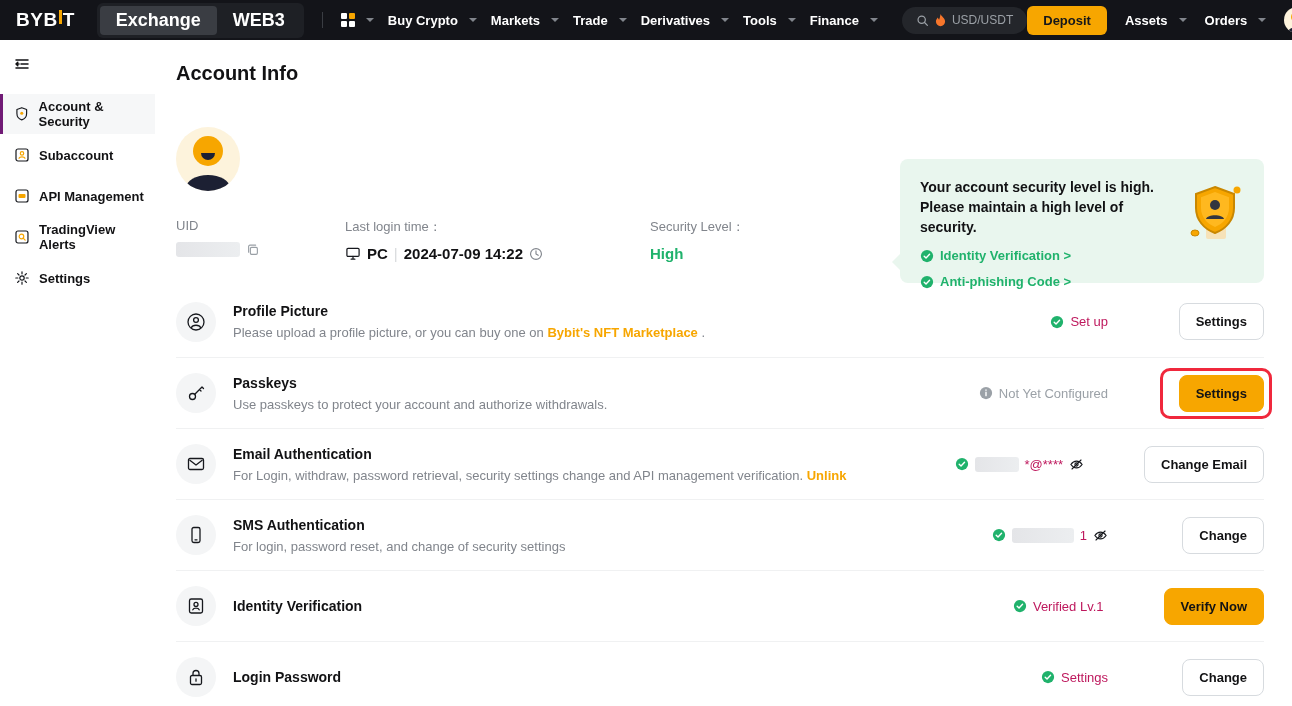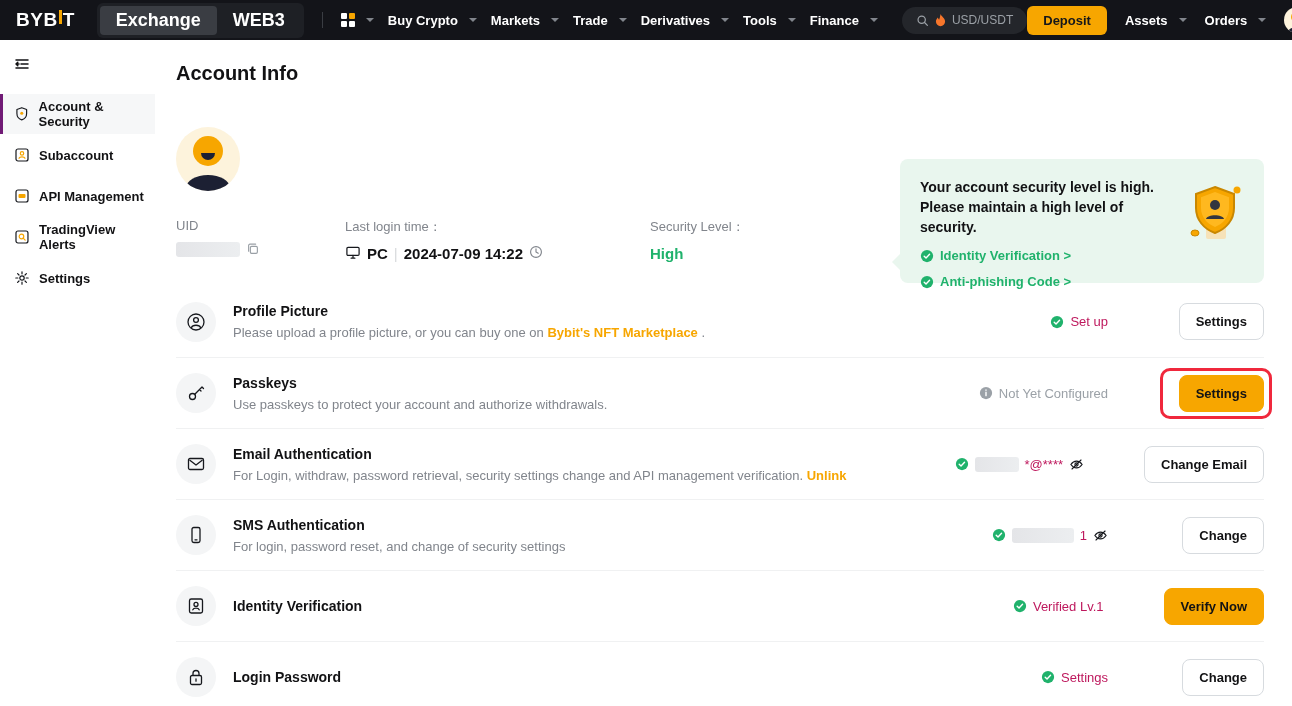--- a/index.html
+++ b/index.html
@@ -58,21 +58,21 @@
   .avatar .body { position:absolute; left:10px; bottom:-10px; width:44px; height:26px; border-radius:50%; background:#1c2033; }
   .name-row { display:flex; align-items:center; gap:10px; margin-top:8px; }
   .blur-block { background:linear-gradient(90deg,#e4e5e8,#eceef0); border-radius:3px; }
   .name-blur { width:76px; height:18px; }
   .verify-badge { margin-top:10px; display:inline-flex; align-items:center; gap:5px;
     background:#e7f7ee; color:#20b26c; font-size:12px; font-weight:600; padding:3px 8px; border-radius:4px; }
   .info-row { display:flex; margin-top:27px;gap:8px; }
   .info-col1 { width:161px; }
   .info-col2 { width:297px; }
   .info-label { font-size:13px; color:#81858c; }
-  .info-value { margin-top:9px; display:flex; align-items:flex-start; gap:6px; font-size:15px; font-weight:700; }
+  .info-value { margin-top:9px; display:flex; align-items:center; gap:6px; font-size:15px; font-weight:700; }
   .uid-blur { width:64px; height:15px; }
   .v-sep { color:#d8dadd; font-weight:400; }
   .sec-high { color:#20b26c; }
 
   .green-panel { position:absolute; top:0; right:0; width:364px; height:124px;
     background:#e9f6ee; border-radius:8px; padding:18px 20px;margin-top:32px; }
   .green-panel .tail { position:absolute; left:-8px; top:95px; width:0; height:0;
     border-top:8px solid transparent; border-bottom:8px solid transparent; border-right:8px solid #e9f6ee; }
   .gp-title { font-size:14px; font-weight:700; line-height:20px; width:260px; }
   .gp-link { display:flex; align-items:center; gap:6px; color:#20b26c; font-size:13px; font-weight:600;

